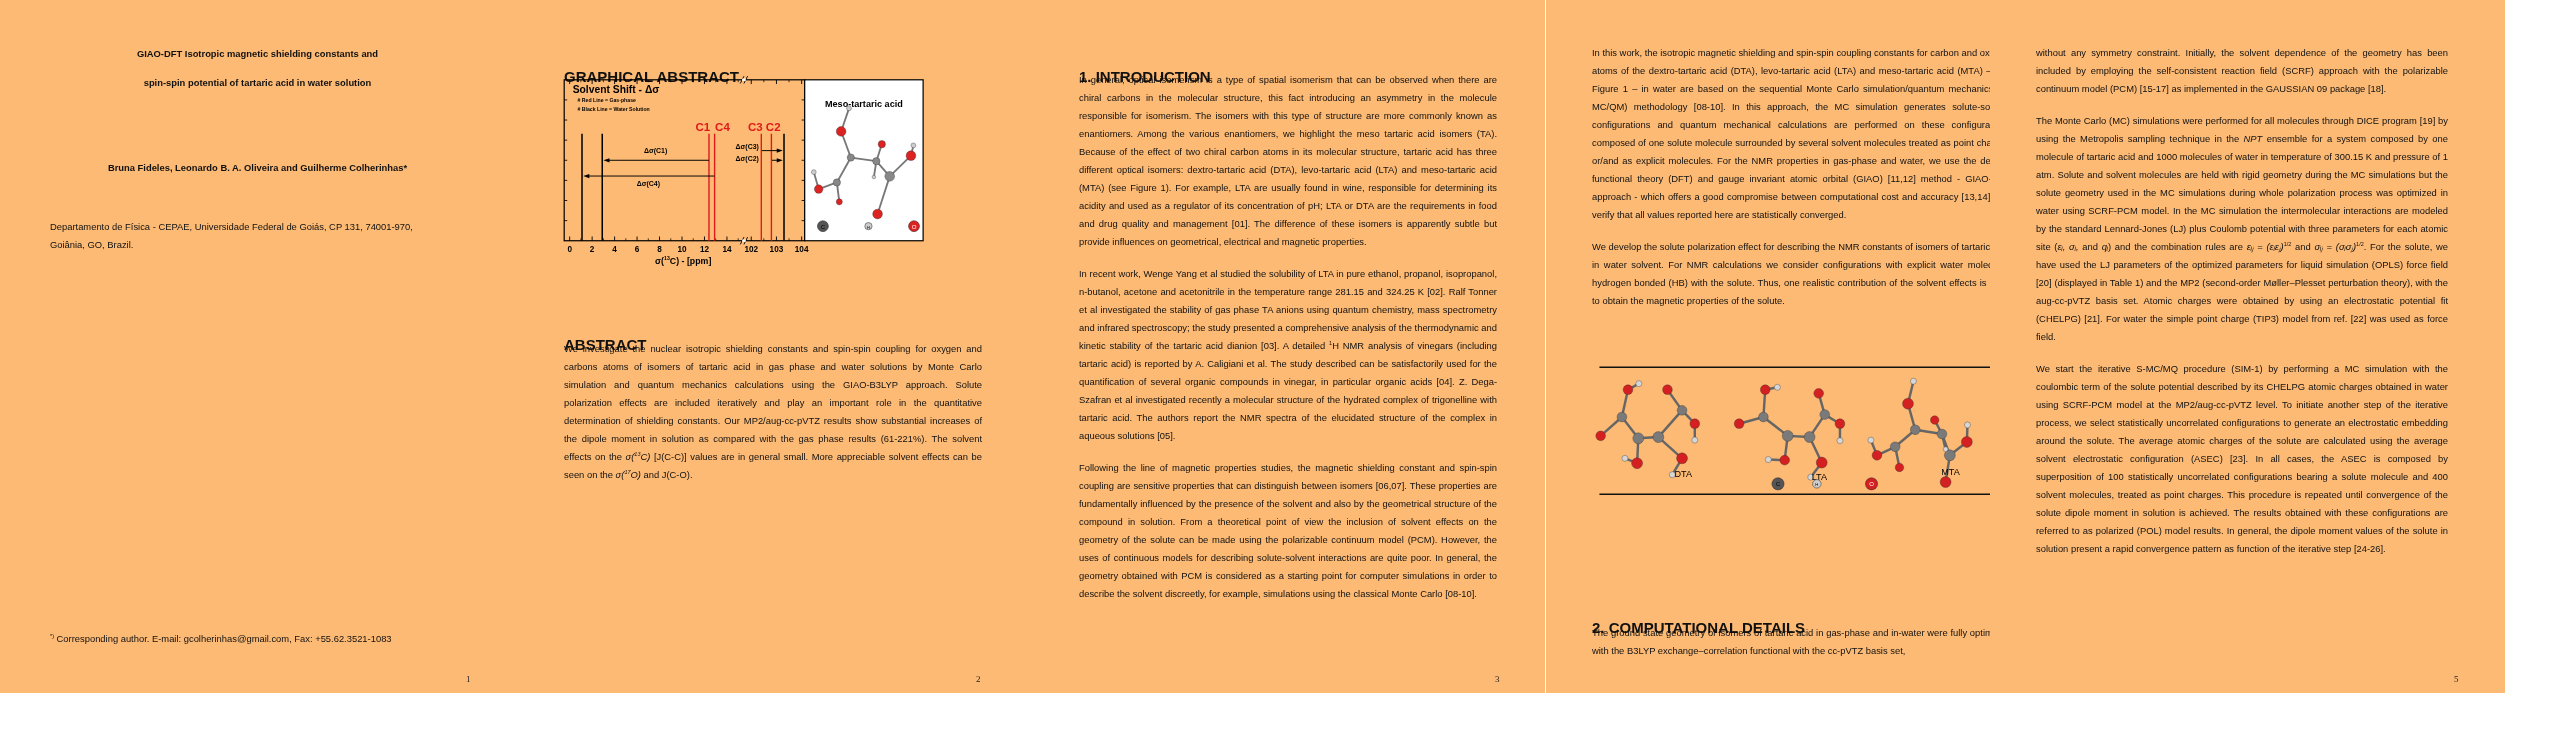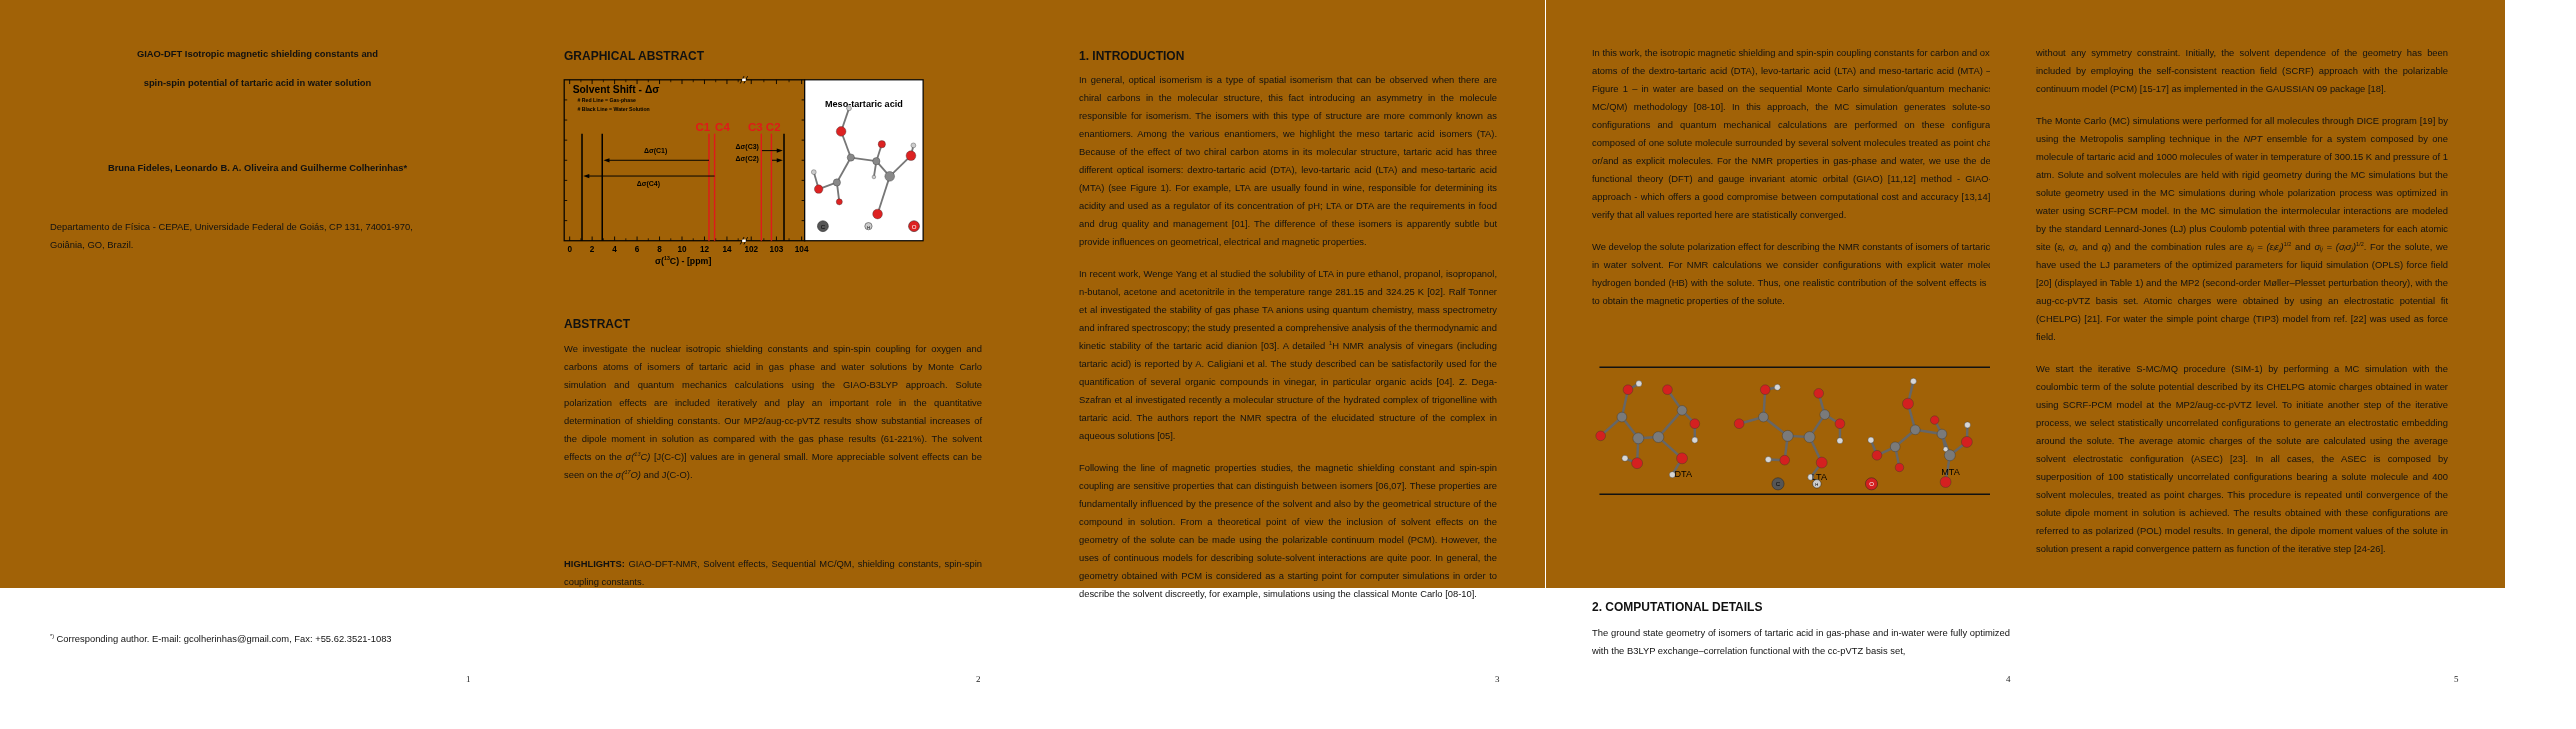--- a/index.html
+++ b/index.html
@@ -1,23 +1,23 @@
 <!DOCTYPE html>
 <html style="font-size:9.7px"><head>
 <meta charset="utf-8">
 <style>
   html, body { margin:0; padding:0; background:#fff; }
   body { width:2576px; height:729px; position:relative; overflow:hidden;
          font-family:"Liberation Sans", sans-serif; color:#111; }
-  .page { position:absolute; top:0; width:515px; height:588px; background:#a16207; }
+  .page { position:absolute; top:0; width:515px; height:693px; background:#fdba74; }
   .p1 { left:0; } .p2 { left:515px; } .p3 { left:1030px; } .p4 { left:1546px; } .p5 { left:1990px; }
   .pagenum { position:absolute; font-family:"Liberation Serif", serif; font-size:9px; color:#222; }
   .body { position:absolute; font-size:9.4px; line-height:18px; text-align:justify; }
   .body p { margin:0 0 14px 0; }
-  .heading { position:absolute; font-weight:bold; font-size:12px; }
+  .heading { position:absolute; font-weight:bold; font-size:15px;margin-top:19px; }
   .title { position:absolute; left:0; width:515px; text-align:center; font-weight:bold; font-size:9.4px; }
   .plain { position:absolute; font-size:9.4px; line-height:18px; }
   sup { font-size:5.5px; line-height:0; }
   .math { font-family:Liberation Sans, sans-serif; font-style:italic; }
   svg text { font-family:"Liberation Sans", sans-serif; }
   .hl-label { font-weight:bold; }
 </style>
 </head>
 <body>
 
@@ -184,23 +184,20 @@
         <circle cx="1430" cy="372" r="6" fill="#ccc" stroke="#222" stroke-width="0.8"></circle>
         <text x="1430" y="376" font-size="7" text-anchor="middle" fill="#000">H</text>
         <circle cx="1505" cy="372" r="9" fill="#d22" stroke="#222" stroke-width="0.8"></circle>
         <text x="1505" y="376" font-size="10" text-anchor="middle" fill="#fff">O</text>
       </g>
   </svg>
 
   <div class="heading" style="left:49px; top:317px;">ABSTRACT</div>
   <div class="body" style="left:49px; top:340px; width:418px;">
     <p><span>We investigate the nuclear isotropic shielding constants and spin-spin coupling for oxygen and carbons atoms of isomers of tartaric acid in gas phase and water solutions by Monte Carlo simulation and quantum mechanics calculations using the GIAO-B3LYP approach. Solute polarization effects are included iteratively and play an important role in the quantitative determination of shielding constants. Our MP2/aug-cc-pVTZ results show substantial increases of the dipole moment in solution as compared with the gas phase results (61-221%). The solvent effects on the </span><span class="math"><span>σ(</span><sup>13</sup><span>C)</span></span><span> [J(C-C)] values are in general small. More appreciable solvent effects can be seen on the </span><span class="math"><span>σ(</span><sup>17</sup><span>O)</span></span><span>  and J(C-O).</span></p>
-  </div>
-  <div class="body" style="left:49px; top:555px; width:418px;">
-    <p><span class="hl-label">HIGHLIGHTS:</span><span> GIAO-DFT-NMR, Solvent effects, Sequential MC/QM, shielding constants, spin-spin coupling constants.</span></p>
   </div>
   <div class="pagenum" style="left:461px; top:674px;">2</div>
 </div>
 
 <div class="page p3">
   <div class="heading" style="left:49px; top:49px;">1. INTRODUCTION</div>
   <div class="body" style="left:49px; top:71px; width:418px;">
     <p>In general, optical isomerism is a type of spatial isomerism that can be observed when there are chiral carbons in the molecular structure, this fact introducing an asymmetry in the molecule responsible for isomerism. The isomers with this type of structure are more commonly known as enantiomers. Among the various enantiomers, we highlight the meso tartaric acid isomers (TA). Because of the effect of two chiral carbon atoms in its molecular structure, tartaric acid has three different optical isomers: dextro-tartaric acid (DTA), levo-tartaric acid (LTA) and meso-tartaric acid (MTA) (see Figure 1). For example, LTA are usually found in wine, responsible for determining its acidity and used as a regulator of its concentration of pH; LTA or DTA are the requirements in food and drug quality and management [01]. The difference of these isomers is apparently subtle but provide influences on geometrical, electrical and magnetic properties.</p>
     <p><span>In recent work, Wenge Yang et al studied the solubility of LTA in pure ethanol, propanol, isopropanol, n-butanol, acetone and acetonitrile in the temperature range 281.15 and 324.25 K [02]. Ralf Tonner et al investigated the stability of gas phase TA anions using quantum chemistry, mass spectrometry and infrared spectroscopy; the study presented a comprehensive analysis of the thermodynamic and kinetic stability of the tartaric acid dianion [03]. A detailed </span><sup>1</sup><span>H NMR analysis of vinegars (including tartaric acid) is reported by A. Caligiani et al. The study described can be satisfactorily used for the quantification of several organic compounds in vinegar, in particular organic acids [04]. Z. Dega-Szafran et al investigated recently a molecular structure of the hydrated complex of trigonelline with tartaric acid. The authors report the NMR spectra of the elucidated structure of the complex in aqueous solutions [05].</span></p>
     <p>Following the line of magnetic properties studies, the magnetic shielding constant and spin-spin coupling are sensitive properties that can distinguish between isomers [06,07]. These properties are fundamentally influenced by the presence of the solvent and also by the geometrical structure of the compound in solution. From a theoretical point of view the inclusion of solvent effects on the geometry of the solute can be made using the polarizable continuum model (PCM). However, the uses of continuous models for describing solute-solvent interactions are quite poor. In general, the geometry obtained with PCM is considered as a starting point for computer simulations in order to describe the solvent discreetly, for example, simulations using the classical Monte Carlo [08-10].</p>

